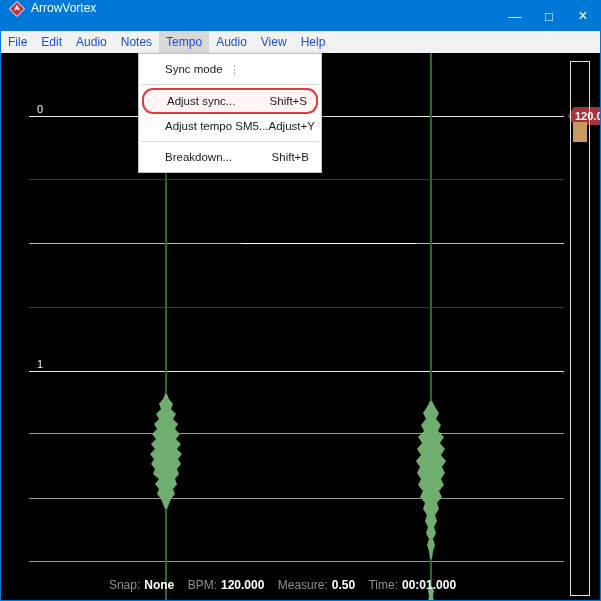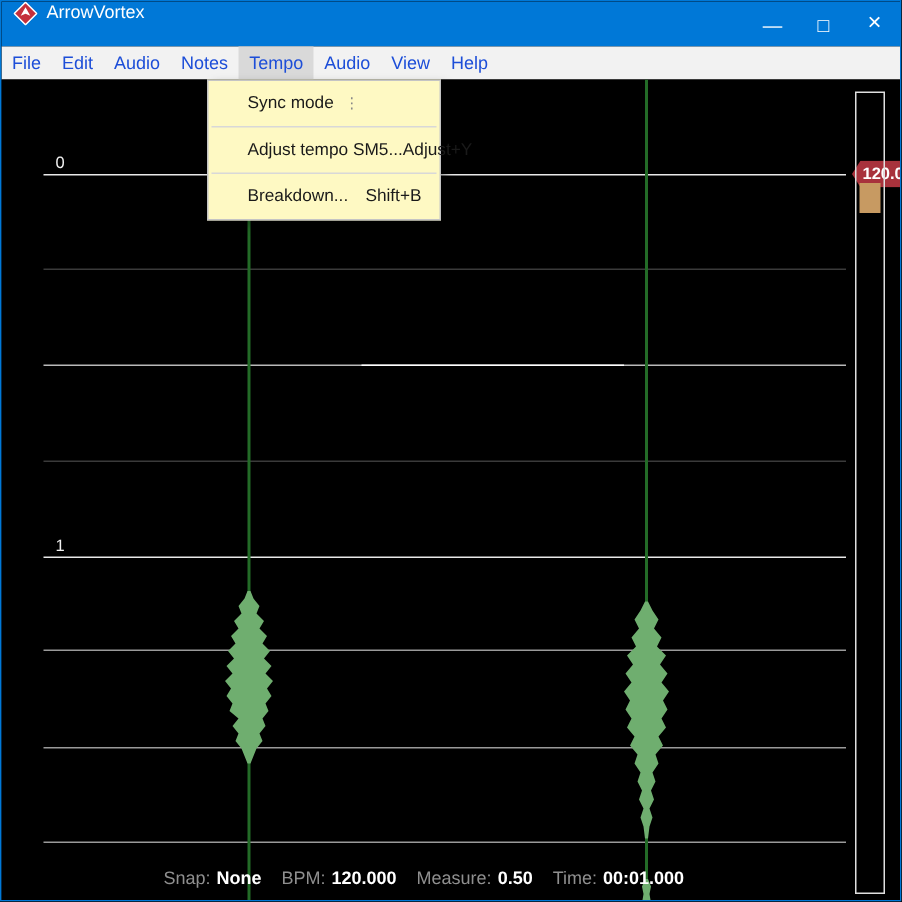--- a/index.html
+++ b/index.html
@@ -64,22 +64,22 @@
   .statusbar {
     position:absolute; left:0; width:563px; bottom:8px; z-index:4;
     text-align:center; font-size:12px; color:#8f8f8f;
   }
   .statusbar .lbl { margin-left:10px;margin-top:32px; }
   .statusbar .lbl:first-child { margin-left:0; }
   .statusbar .val { margin-left:4px; color:#ffffff; font-weight:bold; }
 
   
   .menu {
-    position:absolute; left:137px; top:52px; width:156px; z-index:10;
-    background:#fef9c3; border:1px solid #c4c4c4; padding:3px 0;
+    position:absolute; left:137px; top:52px; width:184px; z-index:10;
+    background:#ffffff; border:1px solid #c4c4c4; padding:3px 0;
     box-shadow:3px 3px 6px rgba(0,0,0,0.35); font-size:11.5px; color:#1a1a1a;
   }
   .mrow { height:24px; display:flex; align-items:center; padding:0 12px 0 26px; }
   .mlabel { white-space:nowrap; }
   .subind { color:#888; margin-left:7px; font-size:10px; }
   .mshort { margin-left:auto; white-space:nowrap; }
   .msep { height:1px; background:#d8d8d8; margin:3px 2px; }
   .mrow.annotated {
     height:26px; margin:0 3px; border:2px solid #e03a3a; border-radius:11px;
     background:rgba(255,90,90,0.06); padding:0 9px 0 23px;
@@ -151,20 +151,24 @@
     </div>
   </div>
 
   <div class="menu">
     <div class="mrow">
       <span class="mlabel">Sync mode</span>
       <span class="subind">⋮</span>
       <span class="mshort"></span>
     </div>
     <div class="msep"></div>
+    <div class="mrow annotated">
+      <span class="mlabel">Adjust sync...</span>
+      <span class="mshort">Shift+S</span>
+    </div>
     <div class="mrow">
       <span class="mlabel">Adjust tempo SM5...</span>
       <span class="mshort">Adjust+Y</span>
     </div>
     <div class="msep"></div>
     <div class="mrow">
       <span class="mlabel">Breakdown...</span>
       <span class="mshort">Shift+B</span>
     </div>
   </div>

